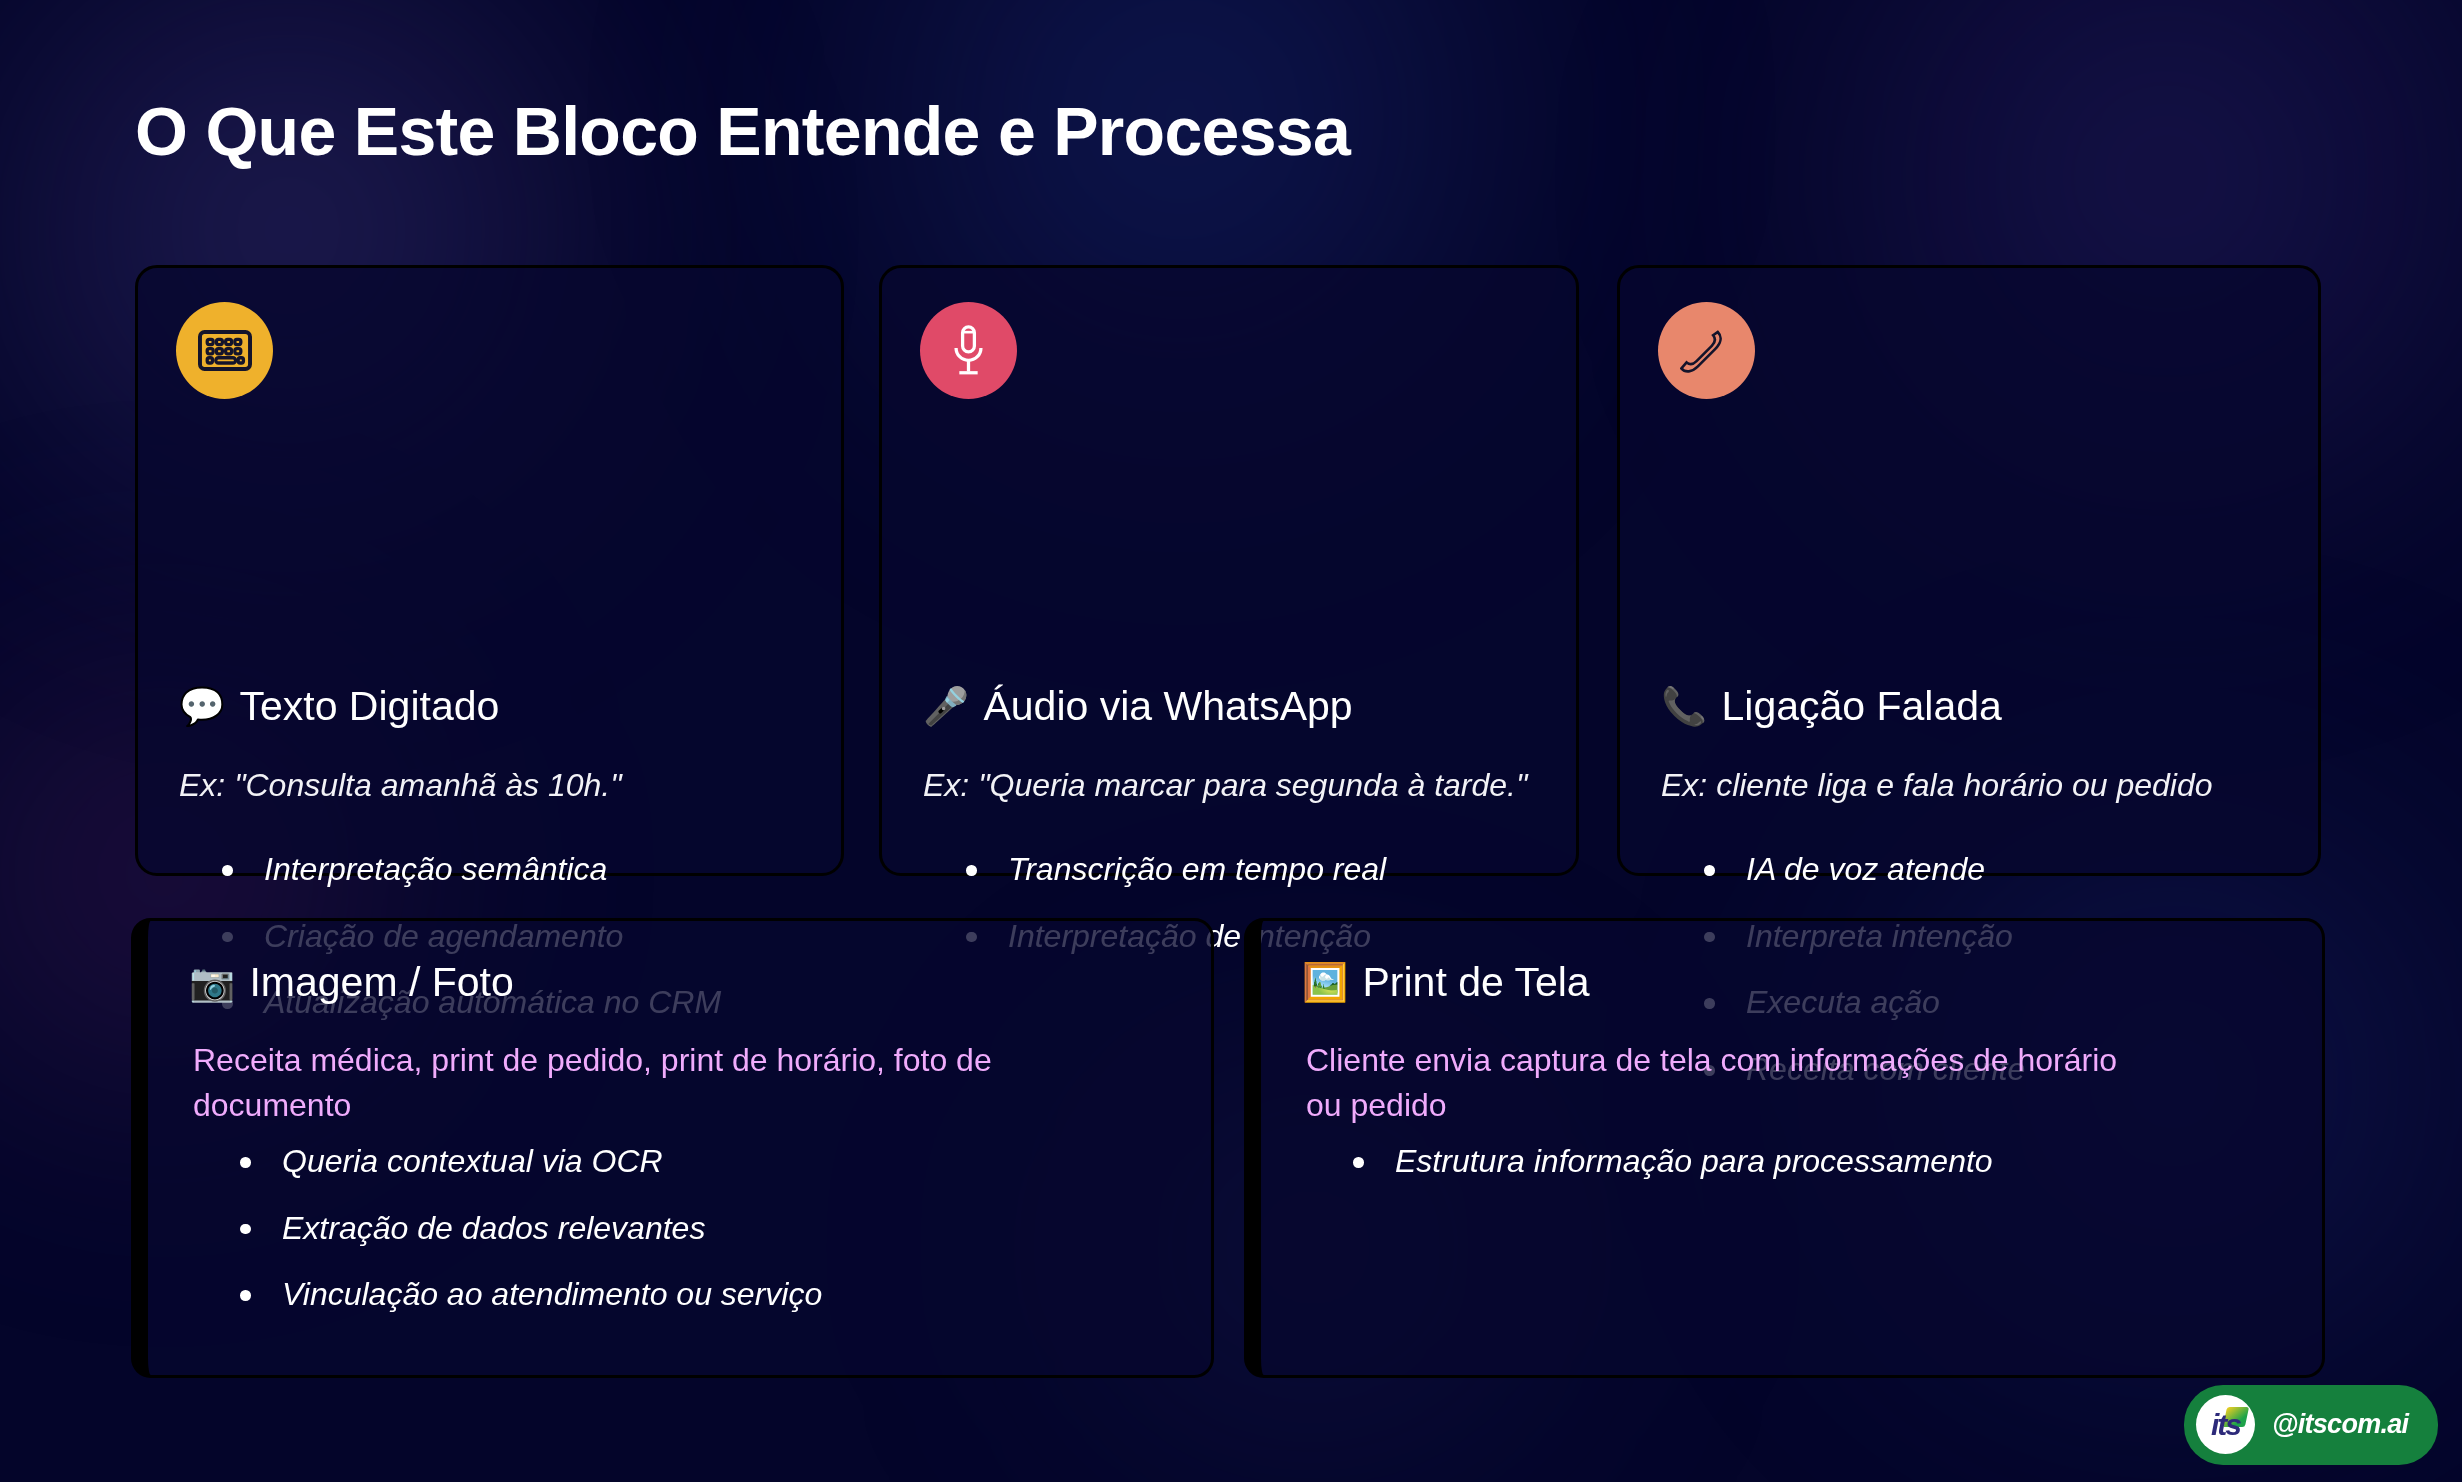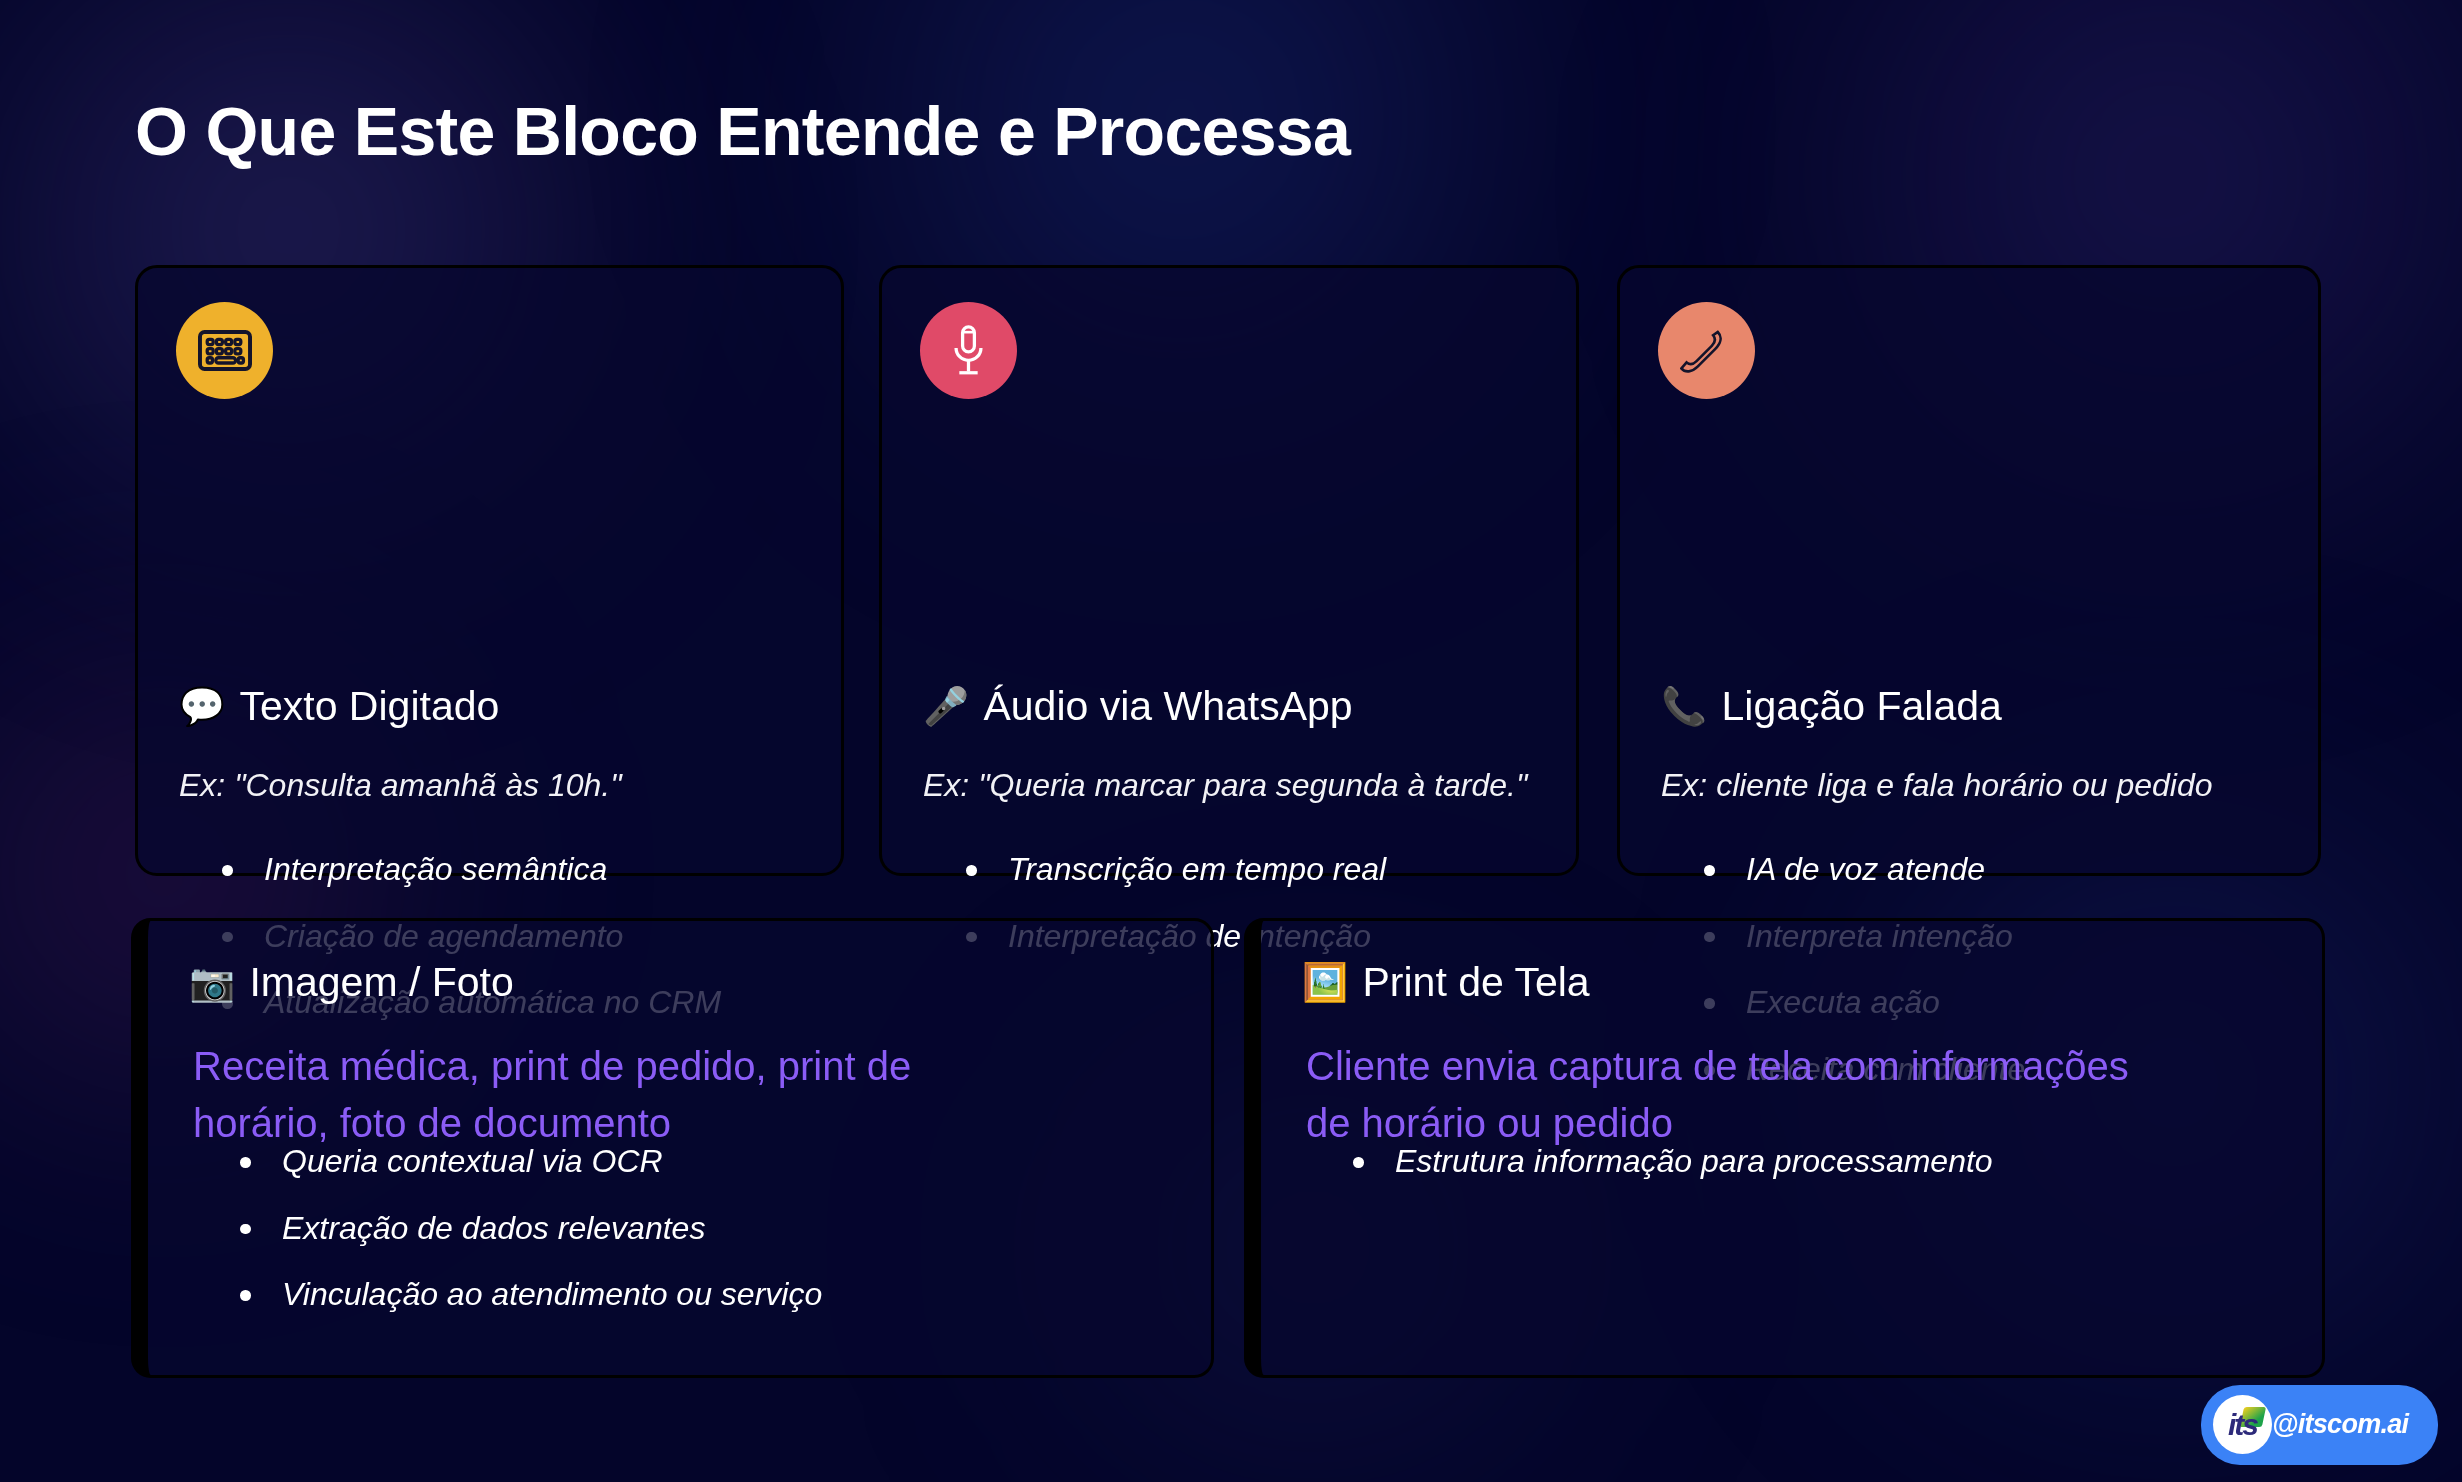--- a/index.html
+++ b/index.html
@@ -60,21 +60,21 @@
     display:flex; align-items:center; gap:14.4px; white-space:nowrap;
   }
   .head-emoji{ font-size:37px; line-height:1; display:inline-block; }
 
   .card-ex{
     position:absolute; left:41px;
     font-style:italic; font-size:32px; color:#f2f2f6; white-space:nowrap;
   }
   .card-desc{
     position:absolute; left:45px;
-    font-size:40px; color:#8b5cf6; line-height:1.42;
+    font-size:32px; color:#f0abfc; line-height:1.42;
   }
 
   ul.bullets{ position:absolute; left:79px; list-style:none; }
   ul.bullets li{
     position:relative; font-size:32px; color:#ffffff;
     line-height:1.1; padding-left:47px; white-space:nowrap;font-style:italic;
   }
   ul.bullets li + li{ margin-top:31.5px; }
   ul.bullets li::before{
     content:""; position:absolute; left:5.3px; top:13px;
@@ -91,22 +91,22 @@
   .top .card-head{ top:415px; }
   .top .card-ex  { top:499px; }
   .top ul.bullets{ top:584px; }
 
   .wide .card-head{ top:38px; left:41px; }
   .wide .card-desc{ top:117px; width:847px; }
   .wide ul.bullets{ top:223px; left:87px; }
 
   #watermark{
     position:absolute; right:23.6px; bottom:18.4px;
-    display:flex; align-items:center; 
-    background:#3b82f6; border-radius:39px;
+    display:flex; align-items:center; gap:17px;
+    background:#15803d; border-radius:39px;
     padding:10.5px 30px 10.5px 11.8px;
   }
   #wm-logo{
     width:59px; height:59px; border-radius:50%; background:#ffffff;
     display:flex; align-items:center; justify-content:center;
     font-size:30px; font-weight:700; font-style:italic;
     color:#2d2a7a; letter-spacing:-2px;
     position:relative; overflow:hidden;
   }
   #wm-logo .g{ position:absolute; right:7.9px; top:11.8px; width:22px; height:19.7px;

